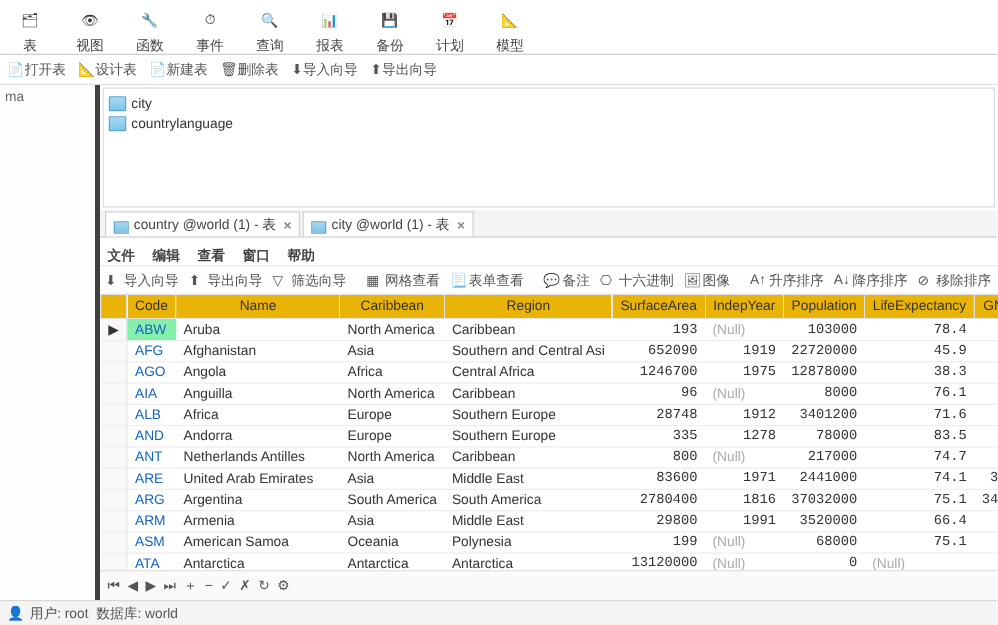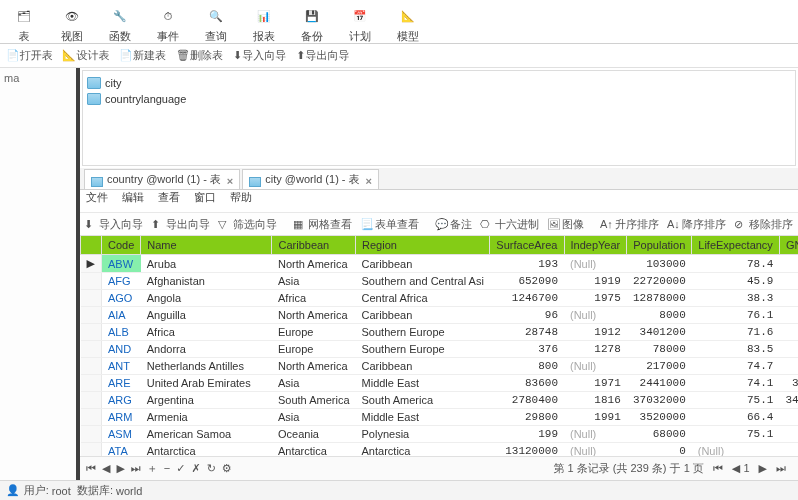--- a/index.html
+++ b/index.html
@@ -13,28 +13,28 @@
 .layout { display: flex; height: calc(100% - 44px - 24px - 20px); }
 .sidebar { width: 80px; background: #fdfdfd; border-right: 4px solid #404040; padding: 4px; font-size: 11px; color: #666; }
 .main { flex: 1; display: flex; flex-direction: column; background: #fff; overflow: hidden; }
 .tables-list { background: #fff; border: 1px solid #dcdcdc; margin: 2px; height: 96px; padding: 4px; overflow: auto; }
 .tables-list .tbl-row { display: flex; align-items: center; height: 16px; cursor: pointer; }
 .tbl-ico { width: 14px; height: 12px; background: linear-gradient(#a8d8f0, #7ec5e8); border: 1px solid #5ba8d0; margin-right: 4px; border-radius: 1px; }
 .tabs { display: flex; border-bottom: 1px solid #d0d0d0; background: #f4f4f4; height: 22px; align-items: flex-end; padding-left: 4px; }
 .tab { display: flex; align-items: flex-end; border: 1px solid #d0d0d0; border-bottom: none; padding: 2px 6px; margin-right: 2px; background: #fff; cursor: pointer; font-size: 11px; color: #444; }
 .tab .close { margin-left: 6px; color: #888; font-weight: bold; }
 .tab .tab-ico { width: 12px; height: 10px; background: linear-gradient(#a8d8f0,#7ec5e8); border:1px solid #5ba8d0; margin-right:4px; }
-.menubar { height: 22px; display: flex; align-items: flex-start; padding: 0 6px; color: #444; }
+.menubar { height: 22px; display: flex; align-items: flex-end; padding: 0 6px; color: #444; font-weight: bold; }
 .menubar span { margin-right: 14px; cursor: pointer; }
 .toolbar2 { height: 24px; border-top: 1px solid #e8e8e8; border-bottom: 1px solid #e0e0e0; display: flex; align-items: center; padding: 0 4px; color: #555; background:#fefefe; overflow:hidden; white-space:nowrap;}
 .toolbar2 .tbtn { margin-right: 8px; cursor: pointer; display: inline-flex; align-items: center; }
 .toolbar2 .sep { width: 1px; height: 16px; background: #ddd; margin: 0 4px; }
 .grid-wrap { flex: 1; overflow: auto; }
 table.grid { border-collapse: collapse; width: 100%; }
-table.grid th { background: #84cc16; border: 1px solid #e0e0e0; border-top:none; text-align: left; font-weight: normal; color: #333; padding: 3px 6px; position: sticky; top: 0; white-space: nowrap; }
+table.grid th { background: #eab308; border: 1px solid #e0e0e0; border-top:none; text-align: center; font-weight: normal; color: #333; padding: 3px 6px; position: sticky; top: 0; white-space: nowrap; }
 table.grid td { border-bottom: 1px solid #eee; padding: 2px 6px; white-space: nowrap; color: #333; }
 table.grid td.code { color: #1565c0; }
 table.grid td.num { text-align: right; font-family: Liberation Mono, monospace; }
 table.grid td.null { color: #aaa; font-style: normal; }
 .selcell { background: #86efac; }
 .row-ind { width: 14px; text-align: center; color: #666; background:#f8f8f8; border-right:1px solid #e8e8e8;}
 .nav-bar { height: 24px; border-top: 1px solid #e0e0e0; display: flex; align-items: center; justify-content: space-between; padding: 0 6px; color: #555; background:#fafafa;}
 .nav-left span, .nav-right span { margin-right: 6px; cursor: pointer; }
 .status { height: 20px; border-top: 1px solid #d8d8d8; background: #f4f4f4; display: flex; align-items: center; padding: 0 6px; color: #555; }
 .mini-ico { display:inline-block; width:12px; height:12px; margin-right:3px; vertical-align:middle; }
@@ -221,21 +221,21 @@
               <td class="num">3401200</td>
               <td class="num">71.6</td>
               <td class="num">32</td>
             </tr>
             <tr>
               <td class="row-ind"></td>
               <td class="code">AND</td>
               <td class="">Andorra</td>
               <td class="">Europe</td>
               <td class="">Southern Europe</td>
-              <td class="num">376</td>
+              <td class="num">335</td>
               <td class="num">1278</td>
               <td class="num">78000</td>
               <td class="num">83.5</td>
               <td class="num">1</td>
             </tr>
             <tr>
               <td class="row-ind"></td>
               <td class="code">ANT</td>
               <td class="">Netherlands Antilles</td>
               <td class="">North America</td>
@@ -317,27 +317,20 @@
               <td class="num">0</td>
               <td class="null">(Null)</td>
               <td class="null">(Null)</td>
             </tr>
           </tbody>
       </table>
     </div>
 
     <div class="nav-bar">
       <div class="nav-left" id="nav-left"><span>⏮</span><span>◀</span><span>▶</span><span>⏭</span><span>＋</span><span>−</span><span>✓</span><span>✗</span><span>↻</span><span>⚙</span></div>
-      <div class="nav-right">
-        <span>第 1 条记录 (共 239 条) 于 1 页</span>
-        <span>⏮</span>
-        <span>◀ 1</span>
-        <span>▶</span>
-        <span>⏭</span>
-      </div>
     </div>
   </div>
 </div>
 
 <div class="status">
   <span style="color:#2e8b2e;margin-right:4px">👤</span>
   <span>用户:</span>&nbsp;
   <span>root</span>
   &nbsp;&nbsp;
   <span>数据库:</span>&nbsp;

